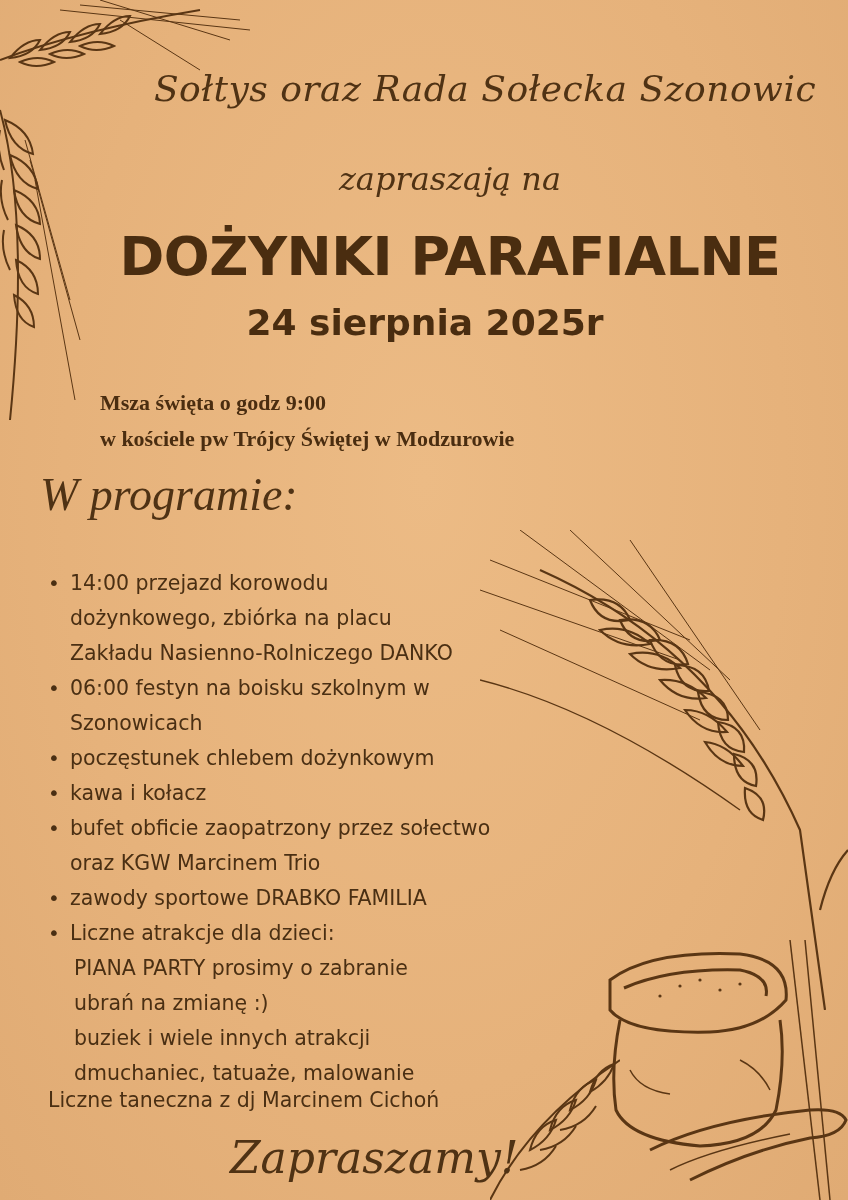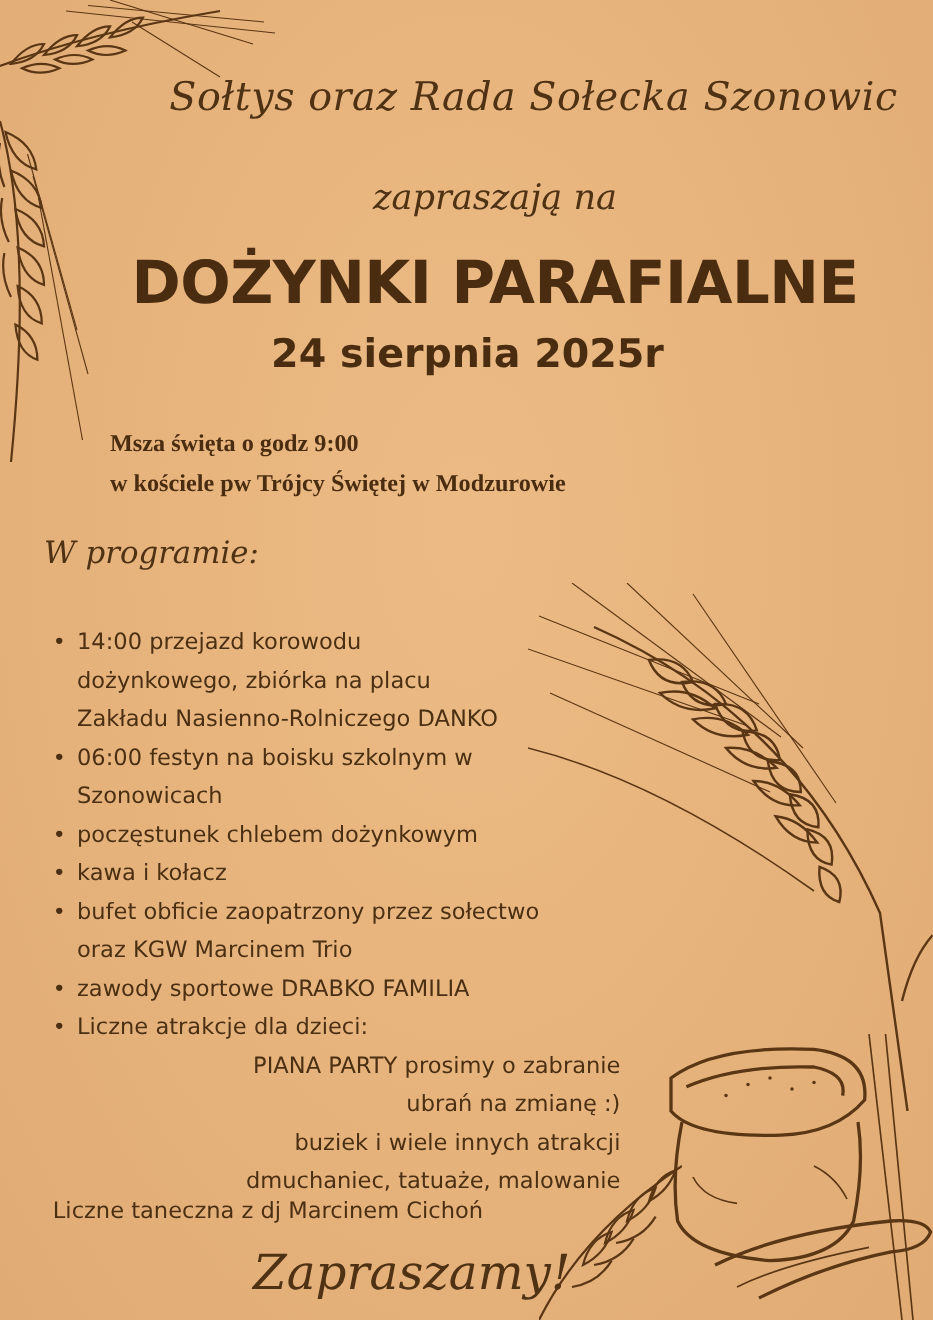--- a/index.html
+++ b/index.html
@@ -33,32 +33,32 @@
   .date {
     position: absolute; left: 200px; top: 302px; width: 450px; text-align: center;
     font-family: "DejaVu Sans", sans-serif; font-weight: 700;
     font-size: 36px; color: #4a2d10;
   }
   .mass {
     position: absolute; left: 100px; top: 385px; width: 720px; text-align: left;
     font-family: Liberation Serif, serif; font-weight: 700;
     font-size: 22px; line-height: 36px; color: #4a2d10;
   }
-  .program-heading { left: 40px; top: 486px; font-size: 28px; }
+  .program-heading { left: 40px; top: 468px; font-size: 46px; font-family: Liberation Serif, serif; }
   .program-list {
     position: absolute; left: 44px; top: 566px; width: 520px;
     margin: 0; padding: 0; list-style: none;
     font-family: "DejaVu Sans", sans-serif; font-size: 20.5px; line-height: 35px; color: #4a2f13;
   }
   .program-list li { position: relative; padding-left: 26px; }
   .program-list li .bullet {
     position: absolute; left: 4px; top: 0; font-size: 20px;
   }
   .program-list li .line { display: block; white-space: nowrap; }
-  .program-list li .indent { padding-left: 4px; text-align: right; }
+  .program-list li .indent { padding-left: 4px; }
   .closing-line {
     position: absolute; left: 48px; top: 1088px;
     font-family: "DejaVu Sans", sans-serif; font-size: 20.5px; color: #4a2f13; white-space: nowrap;
   }
   .zapraszamy { left: 230px; top: 1132px; font-size: 44px; }
 </style>
 </head>
 <body>
 
 <div class="poster">

